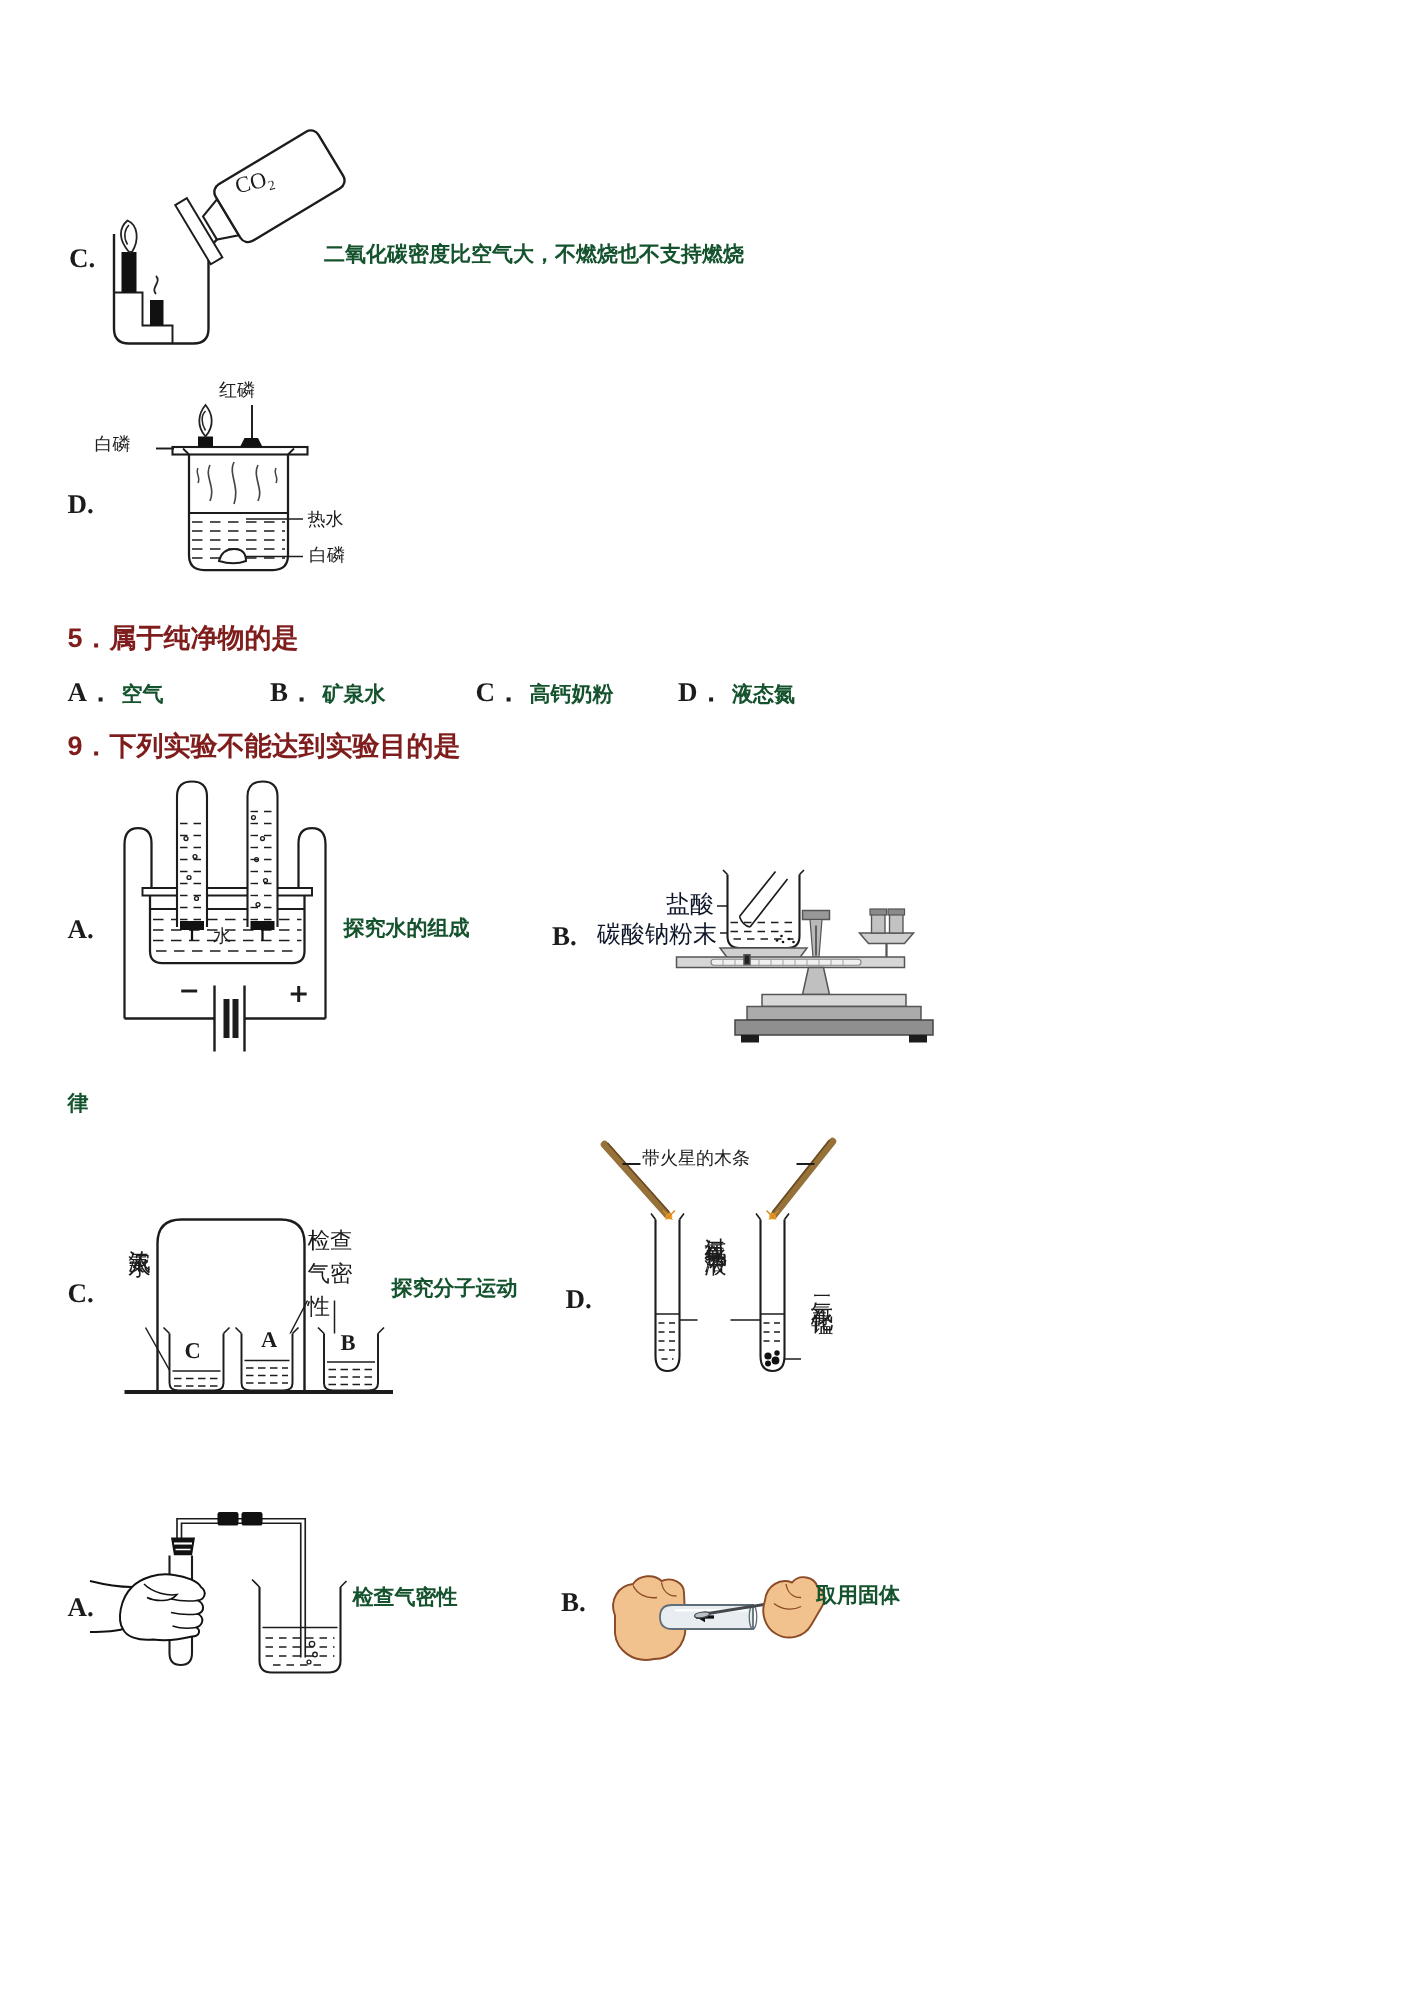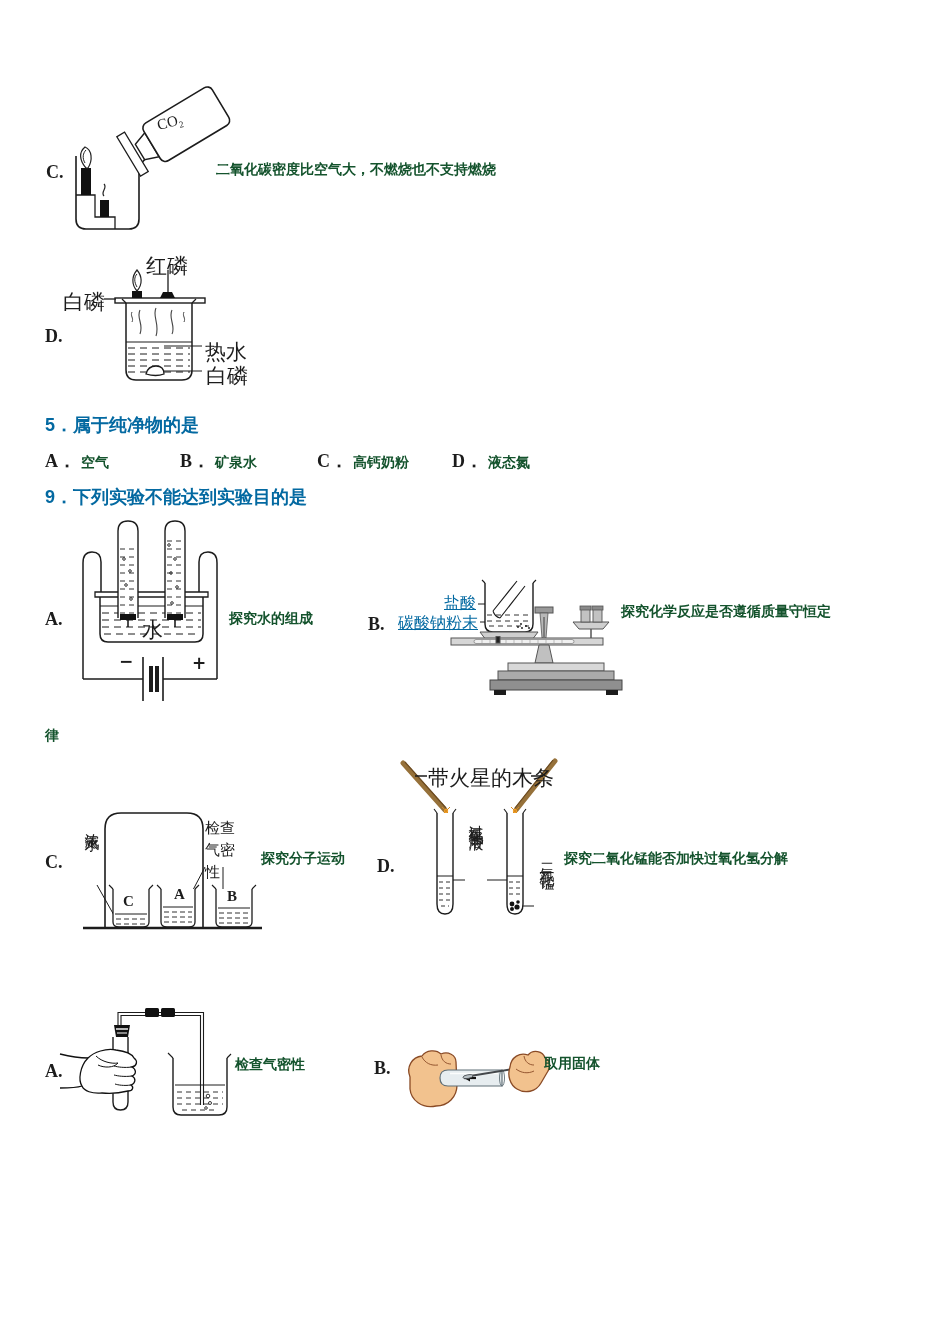--- a/index.html
+++ b/index.html
@@ -1,23 +1,23 @@
 <!DOCTYPE html>
 <html><head>
 <meta charset="utf-8">
 <style>
   html,body{margin:0;padding:0;background:#ffffff;}
   .page{position:relative;width:950px;height:1344px;background:#fff;overflow:hidden;
         font-family:"Liberation Sans",sans-serif;color:#1c1c1c;}
   .abs{position:absolute;white-space:nowrap;}
   .cap{font-weight:700;font-size:14px;color:#14532d;}
-  .stem{font-weight:700;font-size:18px;color:#0369a1;}
+  .stem{font-weight:700;font-size:18px;color:#7f1d1d;}
   .letter{font-family:"Liberation Serif",serif;font-weight:700;font-size:18px;color:#1c1c1c;}
-  .dlabel{font-family:"Liberation Serif",serif;font-weight:400;font-size:21px;color:#1c1c1c;}
-  .dlabel16{font-family:"Liberation Serif",serif;font-weight:400;font-size:16px;color:#0369a1;text-decoration:underline;}
+  .dlabel{font-family:"Liberation Serif",serif;font-weight:400;font-size:12px;color:#1c1c1c;}
+  .dlabel16{font-family:"Liberation Serif",serif;font-weight:400;font-size:16px;color:#0f172a;}
   .vlabel{position:absolute;writing-mode:vertical-rl;text-orientation:upright;
           font-family:"Liberation Serif",serif;font-weight:400;font-size:15px;
           letter-spacing:2px;color:#1c1c1c;}
   .wrap2{white-space:normal;width:42px;line-height:22px;
          font-family:"Liberation Serif",serif;font-size:15px;color:#1c1c1c;}
   .sign{font-weight:700;font-size:17px;font-family:"DejaVu Sans",sans-serif;}
   .ab{font-family:"Liberation Serif",serif;font-weight:700;font-size:15px;}
   .q5opt .cap{margin-left:5px;}
   svg.diagram{position:absolute;overflow:visible;}
 </style>
@@ -205,21 +205,20 @@
       <rect x="112" y="98" width="96" height="8" fill="#d8d8d8"></rect>
       <rect x="102" y="106" width="116" height="9" fill="#ababab"></rect>
       <rect x="94" y="115" width="132" height="10" fill="#8f8f8f" stroke="#444"></rect>
       <rect x="98" y="125" width="12" height="5" fill="#1c1c1c" stroke="none"></rect>
       <rect x="210" y="125" width="12" height="5" fill="#1c1c1c" stroke="none"></rect>
     </g>
   </svg>
   <div class="abs dlabel16" style="left:444px;top:593px">盐酸</div>
   <div class="abs dlabel16" style="left:398px;top:613px">碳酸钠粉末</div>
   <div class="abs letter" style="left:368px;top:614px">B.</div>
-  <div class="abs cap" style="left:621px;top:603px">探究化学反应是否遵循质量守恒定</div>
   <div class="abs cap" style="left:45px;top:727px">律</div>
 
   <svg class="diagram" style="left:75px;top:805px" width="195" height="130" viewBox="0 0 195 130">
     <g stroke="#1c1c1c" fill="none">
       <path d="M30,123 V24 Q30,8 46,8 H112 Q128,8 128,24 V123" stroke-width="1.6"></path>
       <path d="M22,80 L40,112 M130,62 L108,104 M148,62 L148,101" stroke-width="1"></path>
       <g stroke-width="1.3">
         <path d="M38,84 V117 Q38,122 44,122 H68 Q74,122 74,117 V84" fill="#fff"></path>
         <path d="M38,84 L34,80 M74,84 L78,80" stroke-width="1.1"></path>
         <path d="M40,109 H72" stroke-width="1"></path>
@@ -300,21 +299,20 @@
         <circle cx="117" cy="154" r="2"></circle>
           <circle cx="123" cy="147" r="1.8"></circle>
       </g>
     </g>
     <path d="M58,125 H70 M92,125 H112 M128,151 H139" stroke="#1c1c1c" stroke-width="1" fill="none"></path>
   </svg>
   <div class="abs dlabel" style="left:428px;top:764px">带火星的木条</div>
   <div class="vlabel" style="left:466px;top:813px">过氧化氢溶液</div>
   <div class="vlabel" style="left:537px;top:852px;letter-spacing:4px">二氧化锰</div>
   <div class="abs letter" style="left:377px;top:856px">D.</div>
-  <div class="abs cap" style="left:564px;top:850px">探究二氧化锰能否加快过氧化氢分解</div>
 
 
   <svg class="diagram" style="left:58px;top:1008px" width="180" height="112" viewBox="0 0 180 112">
     <g stroke="#1c1c1c" fill="none">
       <path d="M115,50 V99 Q115,107 123,107 H161 Q169,107 169,99 V50" stroke-width="1.4"></path>
       <path d="M115,50 L110,45 M169,50 L173,46" stroke-width="1.1"></path>
       <path d="M117,77 H167" stroke-width="1"></path>
       <g stroke-width="0.9" stroke-dasharray="5,4">
         <path d="M119,84 H165"></path>
           <path d="M119,90 H165"></path>

